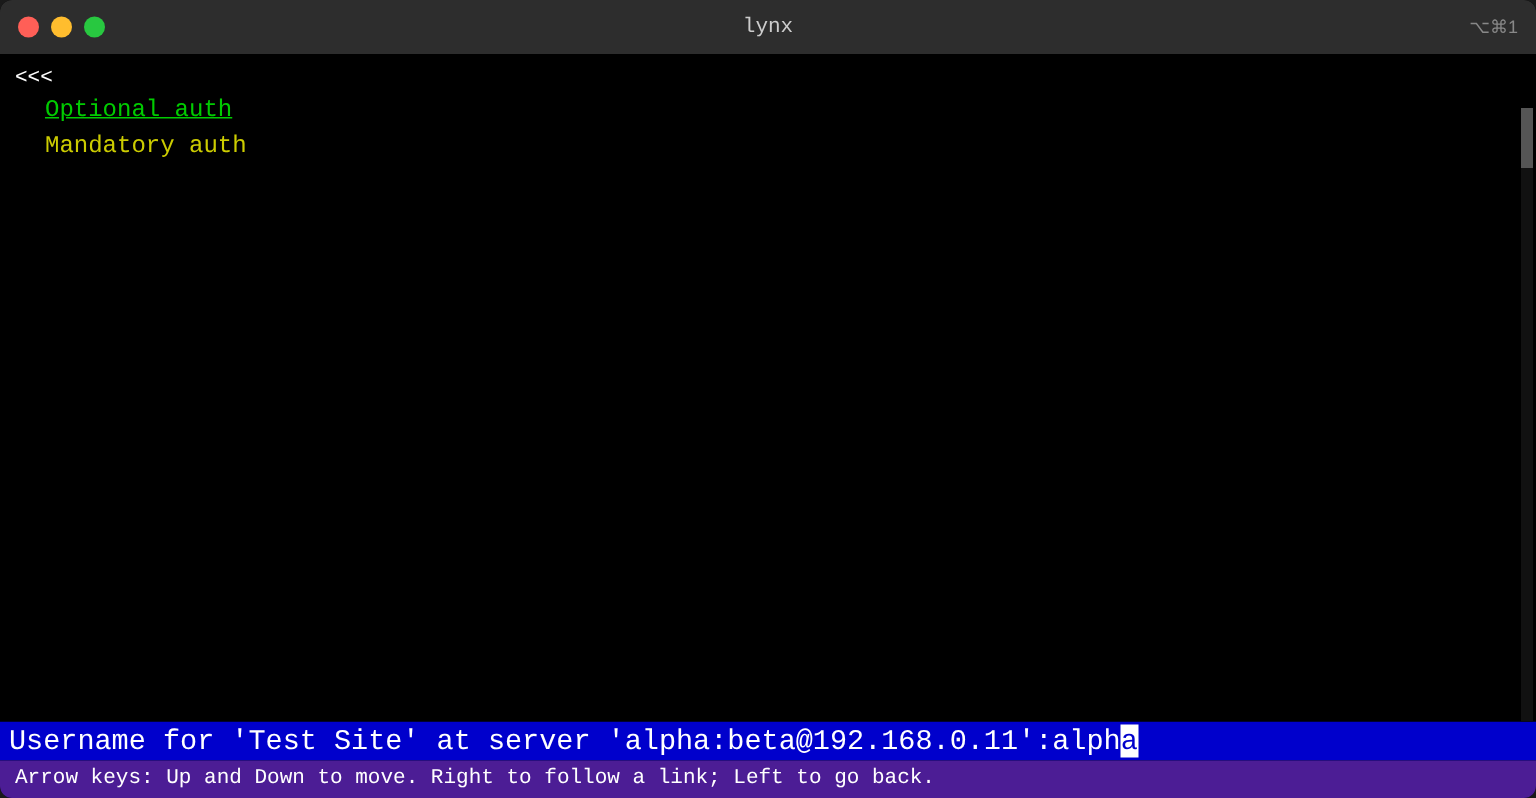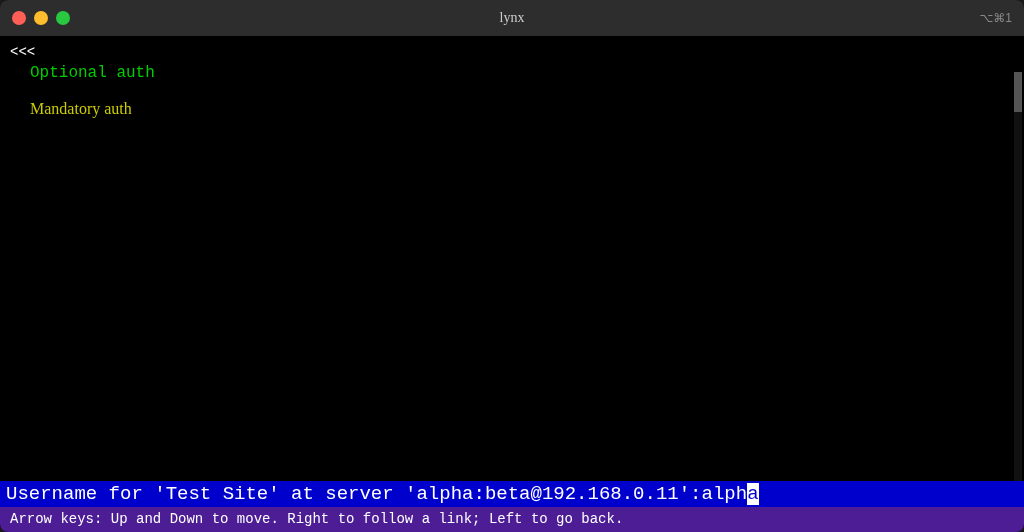--- a/index.html
+++ b/index.html
@@ -52,21 +52,21 @@
       cursor: pointer;
     }
 
     .btn-close { background: #ff5f57; }
     .btn-minimize { background: #ffbd2e; }
     .btn-maximize { background: #28c840; }
 
     .title-text {
       color: #cccccc;
       font-size: 14px;
-      font-family: Liberation Serif, serif;
+      font-family: Liberation Mono, monospace;
     }
 
     .keyboard-shortcut {
       position: absolute;
       right: 12px;
       color: #888;
       font-size: 12px;
       font-family: -apple-system, BlinkMacSystemFont, sans-serif;
     }
 
@@ -83,28 +83,29 @@
       color: #ffffff;
       font-size: 14px;
       margin-bottom: 4px;
       font-family: 'Courier New', Courier, monospace;
     }
 
     .link-optional {
       color: #00cc00;
       font-size: 16px;
       font-family: 'Courier New', Courier, monospace;
-      margin-bottom: 18px;
+      margin-bottom: 6px;
       padding-left: 20px;
+      text-decoration: underline;
     }
 
     .link-mandatory {
       color: #cccc00;
       font-size: 16px;
-      font-family: Liberation Serif, serif;
+      font-family: Liberation Mono, monospace;
       padding-left: 20px;
     }
 
     .content-area {
       flex: 1;
     }
 
     .scrollbar {
       position: absolute;
       right: 2px;

